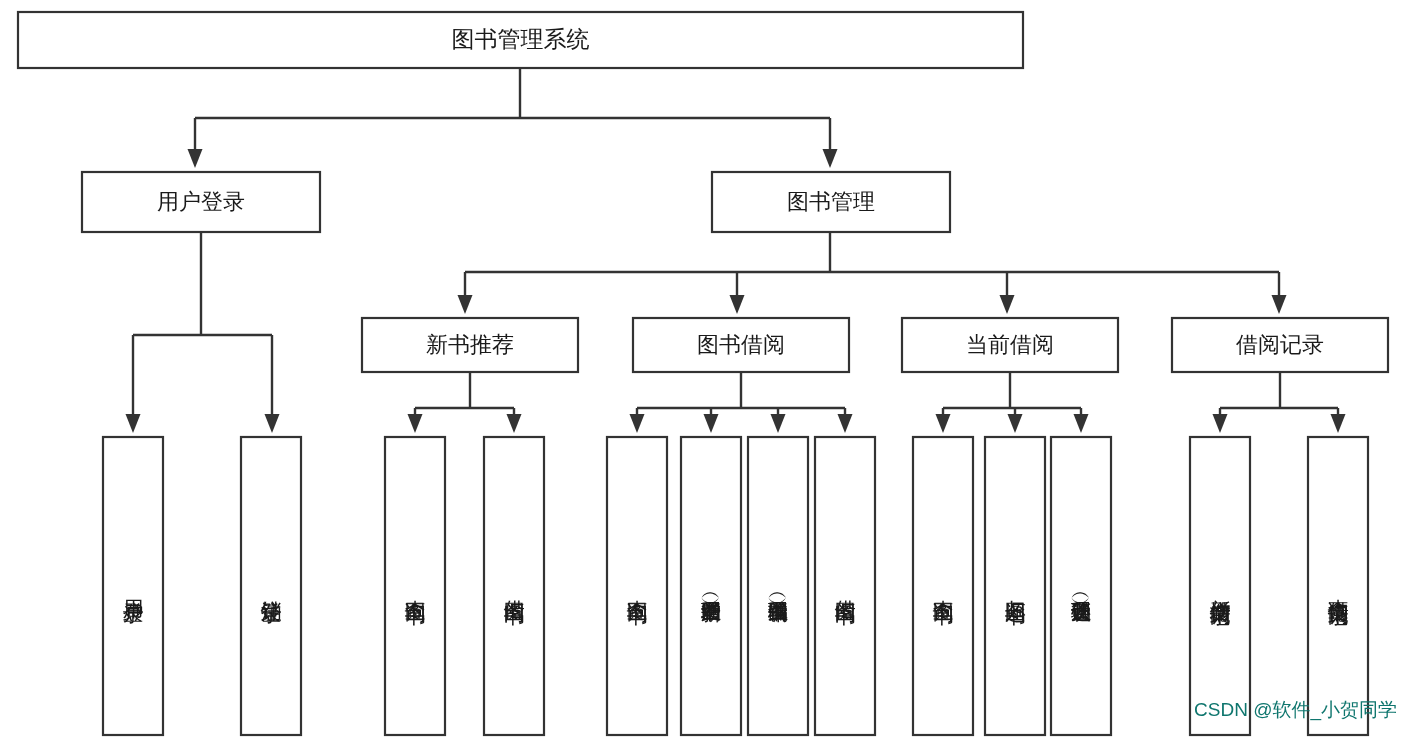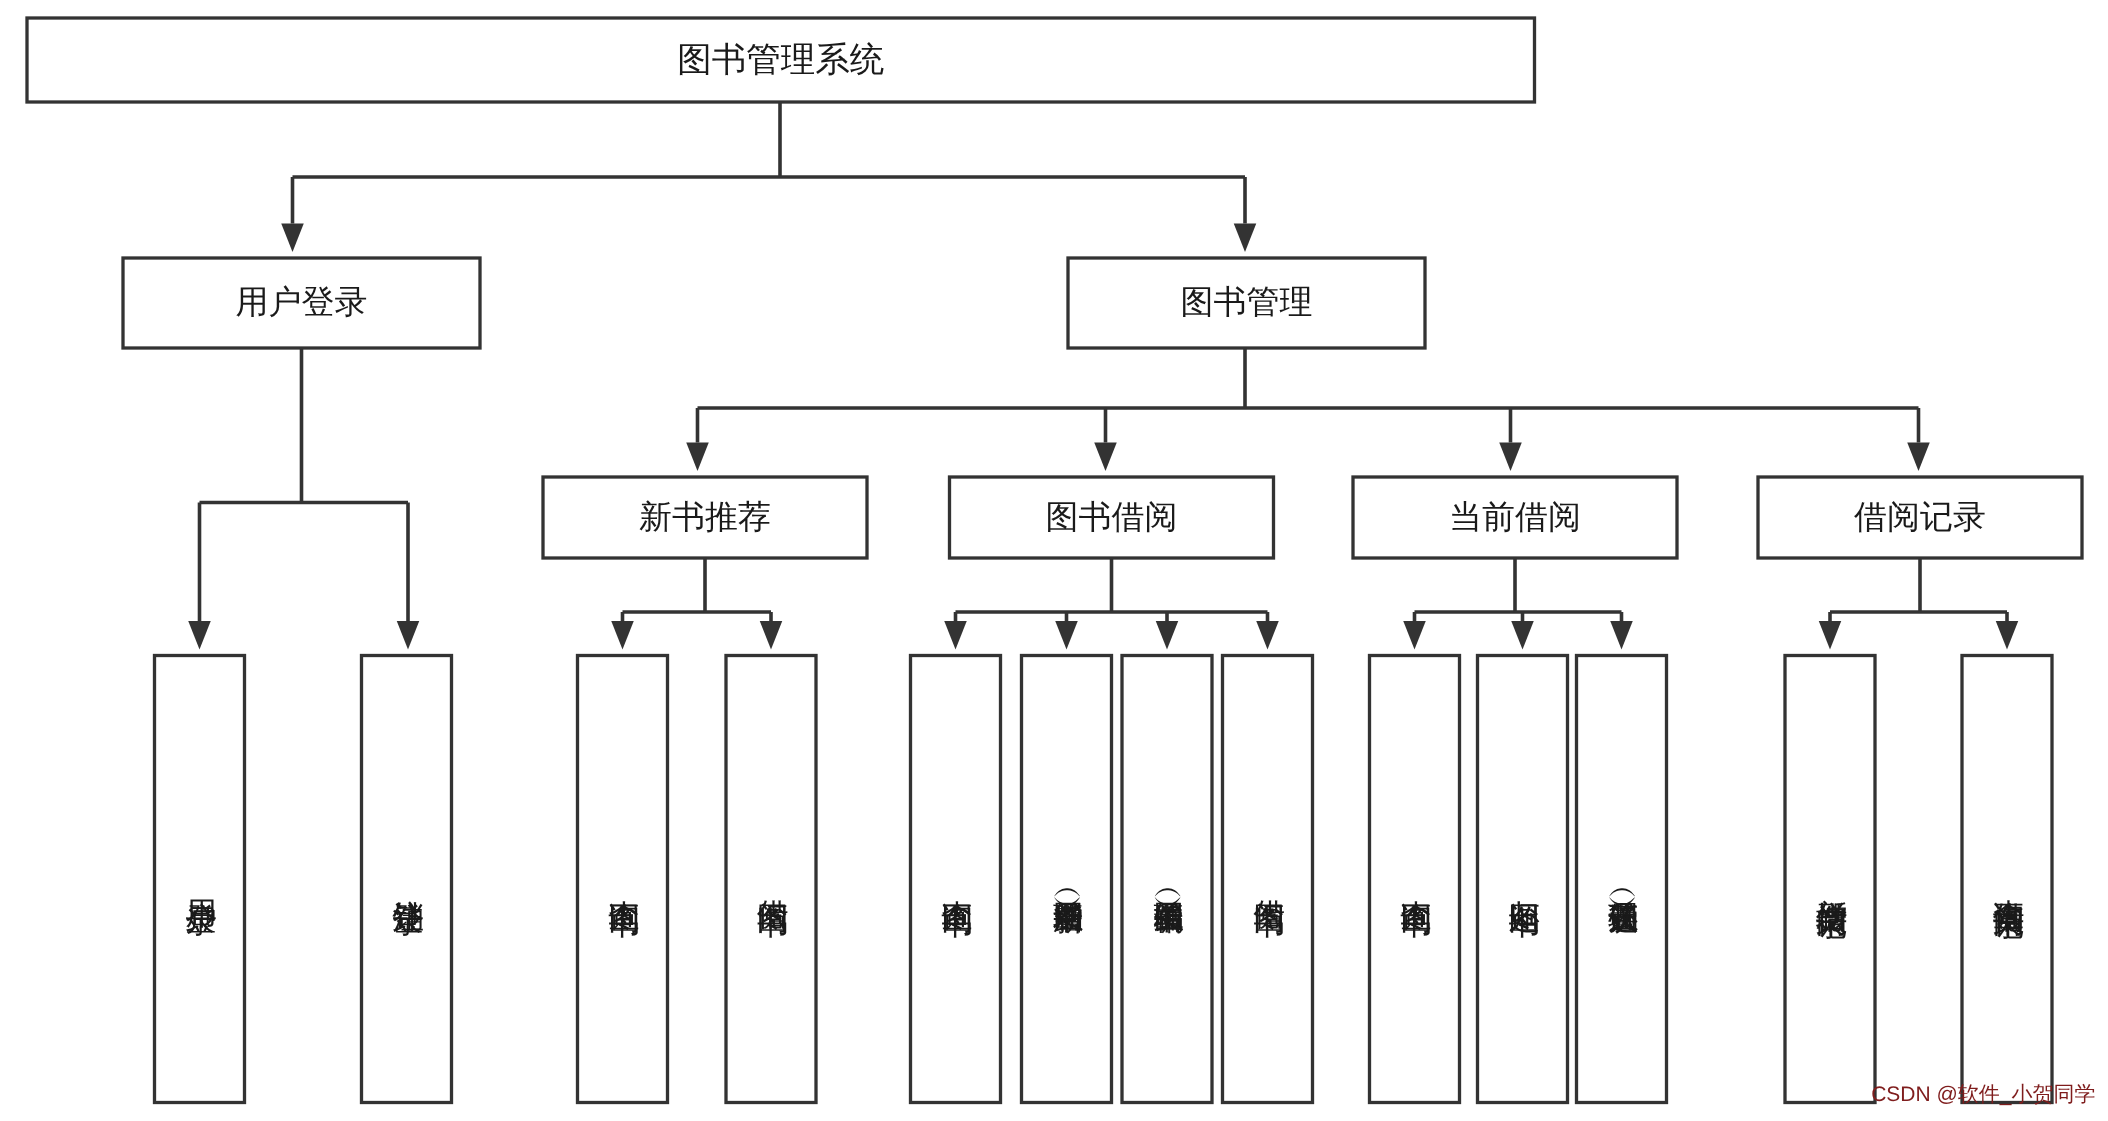--- a/index.html
+++ b/index.html
@@ -69,24 +69,24 @@
     text-align: center;
     white-space: nowrap;
     display: flex;
     align-items: center;
     justify-content: center;
     pointer-events: none;
   }
   .watermark {
     position: absolute;
     right: 8px;
-    bottom: 8px;
-    font-family: "Liberation Sans", "DejaVu Sans", sans-serif;
-    font-size: 14px;
-    color: #7f1d1d;
+    bottom: 24px;
+    font-family: "Liberation Sans", "DejaVu Sans", sans-serif;
+    font-size: 19px;
+    color: #0f766e;
     white-space: nowrap;
     user-select: none;
   }
 </style>
 </head>
 <body>
 
 <div id="diagram-root">
 
   <svg id="flow-svg" viewBox="0 0 1405 747">

